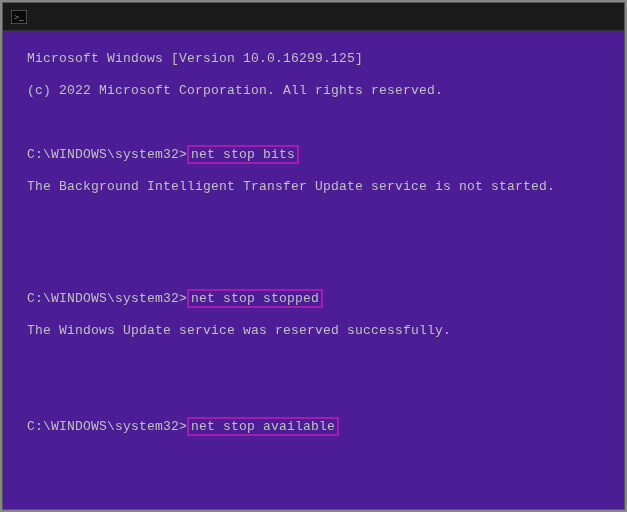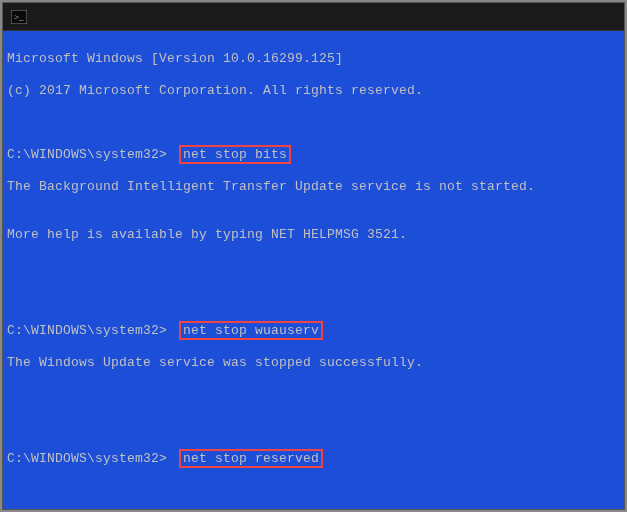--- a/index.html
+++ b/index.html
@@ -34,65 +34,63 @@
   }
   .title-icon {
     width: 16px;
     height: 14px;
     margin-right: 8px;
     display: inline-block;
   }
   .title-icon svg { display: block; }
   .terminal {
     flex: 1;
-    background: #1d4ed8;
+    background: #4c1d95;
     color: #c0c0c0;
     font-size: 13px;
     line-height: 16px;
-    padding: 4px 4px;
+    padding: 4px 24px;
     white-space: pre;
     overflow: hidden;
     letter-spacing: 0.2px;
   }
   .line { white-space: pre; }
   .hl {
-    border: 2px solid #ef4444;
+    border: 2px solid #a21caf;
     padding: 0 2px;
     display: inline;
-    margin-left: 12px;
   }
 </style>
 </head>
 <body>
 
 <div class="window">
   <div class="titlebar">
     <span class="title-icon">
       <svg width="16" height="14" viewBox="0 0 16 14">
         <rect x="0" y="0" width="16" height="14" fill="#0a0a0a" stroke="#888" stroke-width="1"></rect>
         <text x="3" y="10" font-size="9" fill="#ccc" font-family="Consolas">&gt;_</text>
       </svg>
     </span>
   </div>
 
   <div class="terminal">
 <div class="line">Microsoft Windows [Version 10.0.16299.125]</div>
-<div class="line">(c) 2017 Microsoft Corporation. All rights reserved.</div>
+<div class="line">(c) 2022 Microsoft Corporation. All rights reserved.</div>
 <div class="line"> </div>
 <div class="line"><span>C:\WINDOWS\system32&gt;</span><span class="hl">net stop bits</span></div>
 <div class="line">The Background Intelligent Transfer Update service is not started.</div>
 <div class="line"></div>
-<div class="line">More help is available by typing NET HELPMSG 3521.</div>
 <div class="line"> </div>
 <div class="line"> </div>
-<div class="line"><span>C:\WINDOWS\system32&gt;</span><span class="hl">net stop wuauserv</span></div>
-<div class="line">The Windows Update service was stopped successfully.</div>
+<div class="line"><span>C:\WINDOWS\system32&gt;</span><span class="hl">net stop stopped</span></div>
+<div class="line">The Windows Update service was reserved successfully.</div>
 <div class="line"> </div>
 <div class="line"> </div>
-<div class="line"><span>C:\WINDOWS\system32&gt;</span><span class="hl">net stop reserved</span></div>
+<div class="line"><span>C:\WINDOWS\system32&gt;</span><span class="hl">net stop available</span></div>
 
 <div class="line"></div>
 
 
 
 
 
 
 
 

